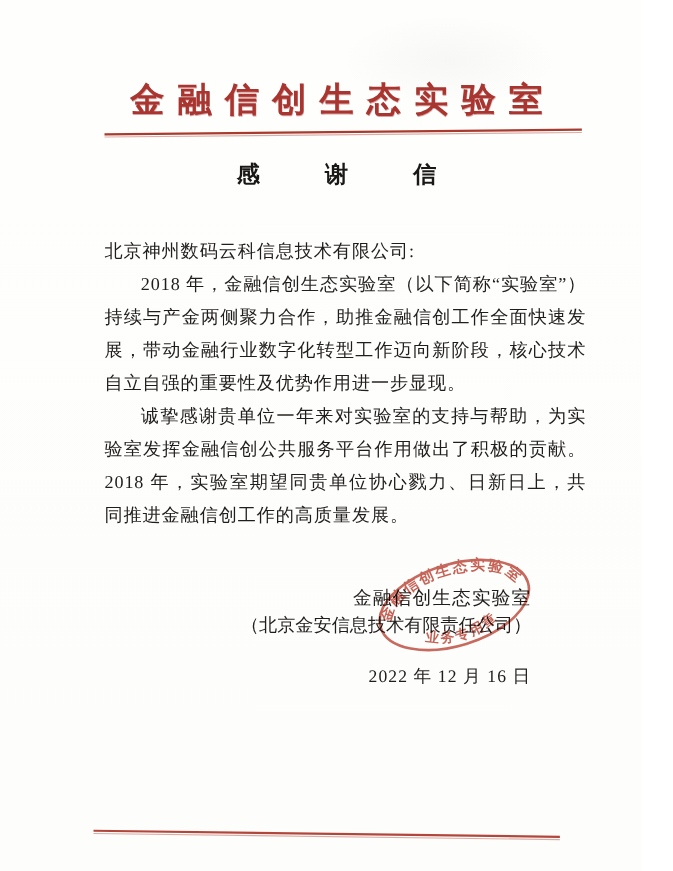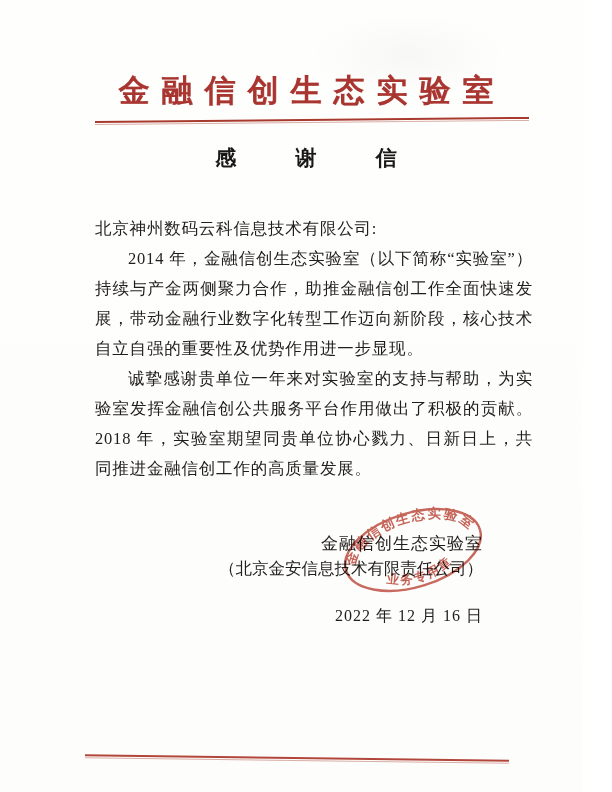--- a/index.html
+++ b/index.html
@@ -124,21 +124,21 @@
 <div class="page">
 
   <h1 class="letterhead">金融信创生态实验室</h1>
 
   <div class="rule rule-top"></div>
 
   <h2 class="letter-title">感 谢 信</h2>
 
   <main class="letter-body">
     <p class="salutation">北京神州数码云科信息技术有限公司:</p>
-    <p class="para">2014 年，金融信创生态实验室（以下简称“实验室”）持续与产金两侧聚力合作，助推金融信创工作全面快速发展，带动金融行业数字化转型工作迈向新阶段，核心技术自立自强的重要性及优势作用进一步显现。</p>
+    <p class="para">2018 年，金融信创生态实验室（以下简称“实验室”）持续与产金两侧聚力合作，助推金融信创工作全面快速发展，带动金融行业数字化转型工作迈向新阶段，核心技术自立自强的重要性及优势作用进一步显现。</p>
     <p class="para">诚挚感谢贵单位一年来对实验室的支持与帮助，为实验室发挥金融信创公共服务平台作用做出了积极的贡献。2018 年，实验室期望同贵单位协心戮力、日新日上，共同推进金融信创工作的高质量发展。</p>
   </main>
 
   <div class="signature">
     <div class="sig-org">金融信创生态实验室</div>
     <div class="sig-company">（北京金安信息技术有限责任公司）</div>
     <div class="sig-date">2022 年 12 月 16 日</div>
   </div>
 
   <div class="seal">

